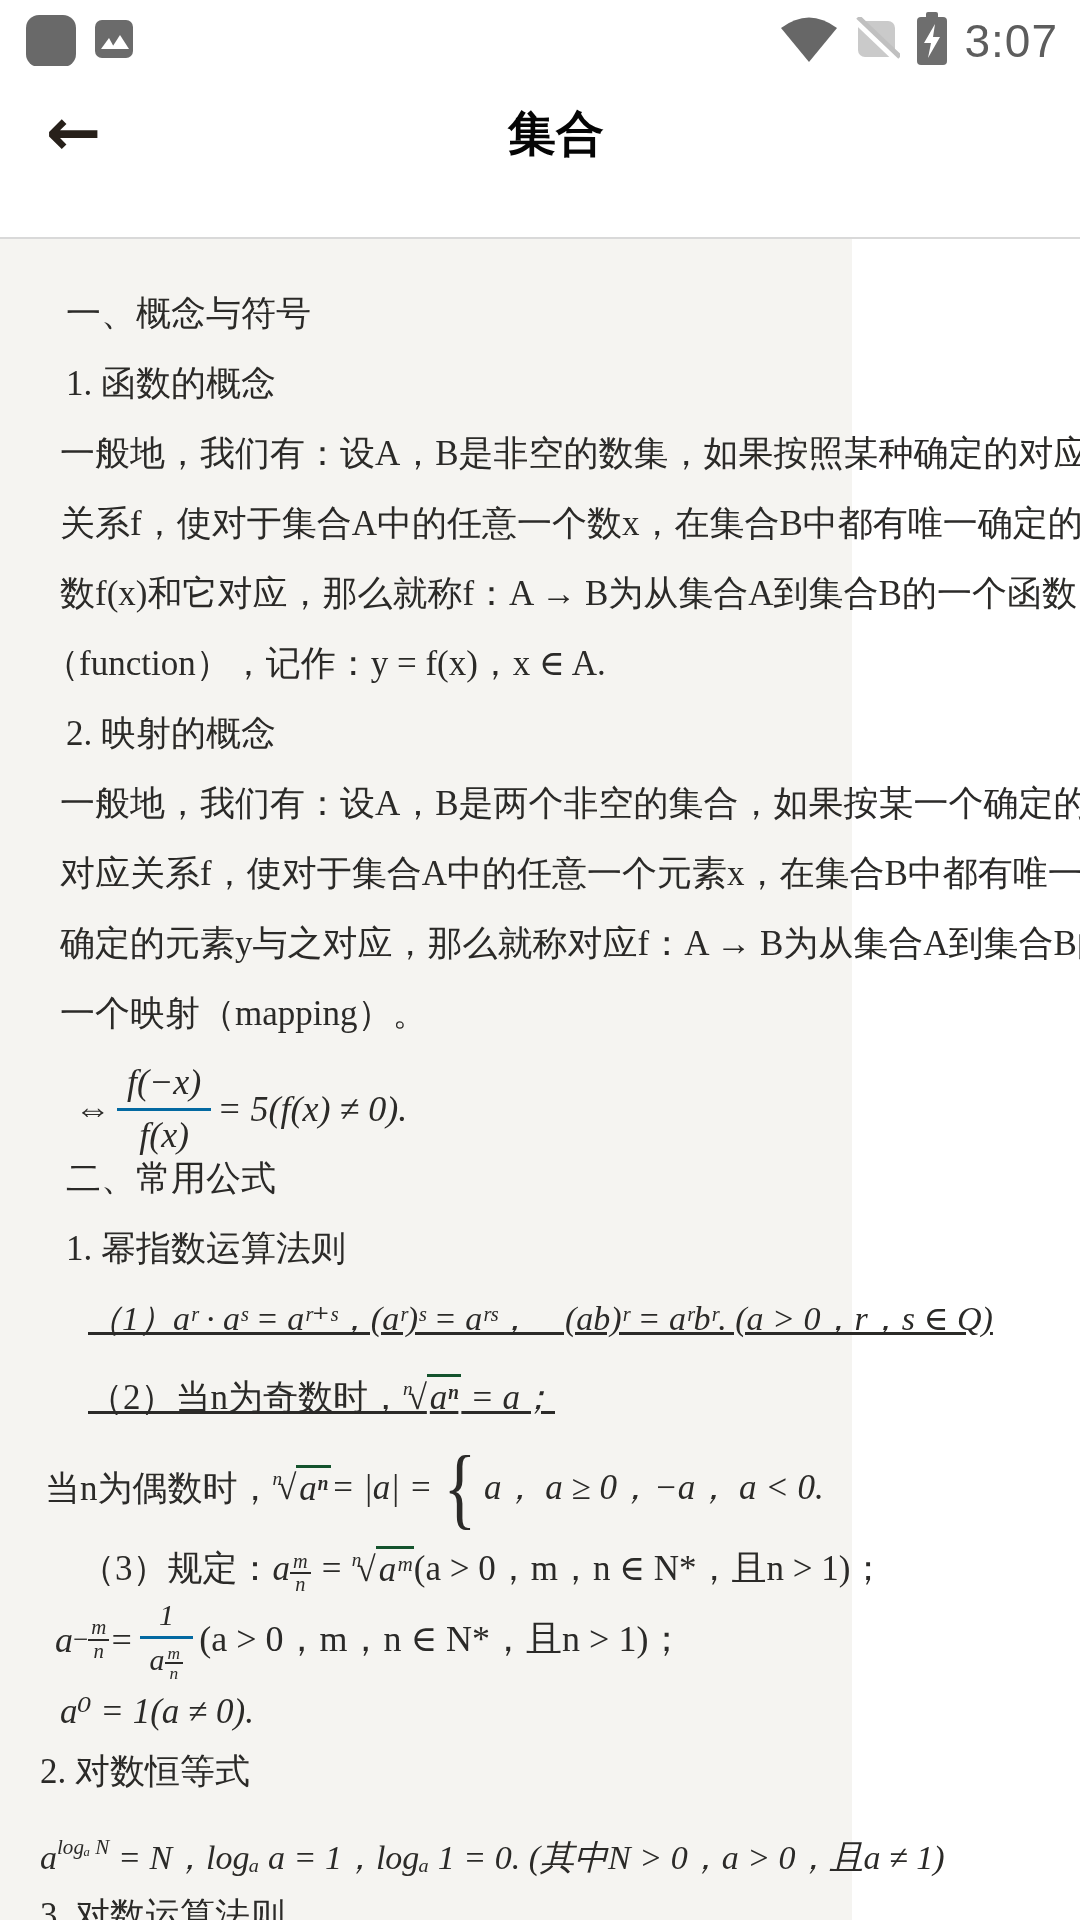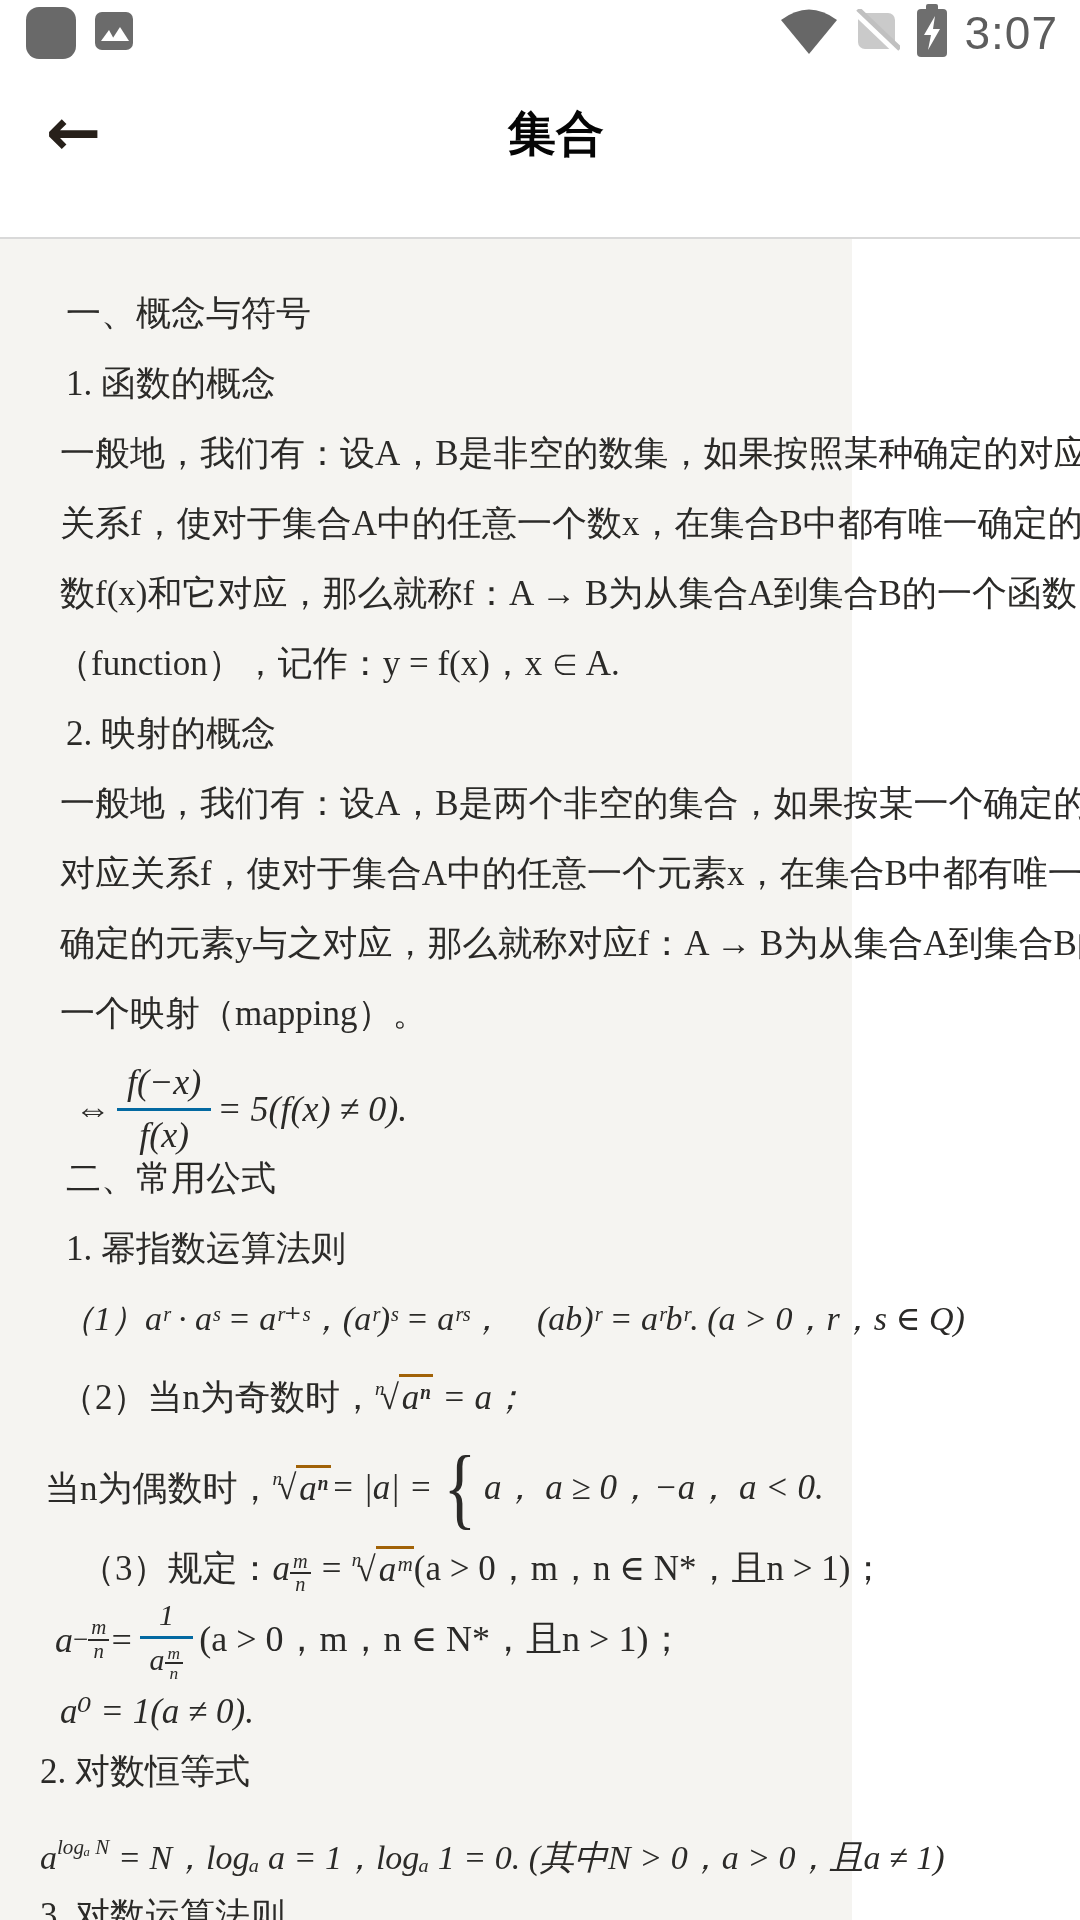--- a/index.html
+++ b/index.html
@@ -1,55 +1,55 @@
 <!DOCTYPE html>
 <html><head>
 <meta charset="utf-8">
 <style>
   html,body{margin:0;padding:0;background:#fff;}
   .page{position:relative;width:1080px;height:1920px;overflow:hidden;background:#ffffff;
         font-family:"Liberation Sans",sans-serif;}
 
   
-  .statusbar{position:absolute;top:0;left:0;width:1080px;height:66px;background:#fff;
+  .statusbar{position:absolute;top:8px;left:0;width:1080px;height:66px;background:#fff;
              display:flex;align-items:center;justify-content:space-between;padding:0;box-sizing:border-box;}
   .sb-left{display:flex;align-items:center;gap:18px;margin-left:26px;}
   .sb-right{display:flex;align-items:center;gap:14px;margin-right:22px;}
   .app-square{width:50px;height:52px;border-radius:13px;background:#696969;}
   .sb-time{font-size:46px;color:#5d5d5d;letter-spacing:1px;}
 
   
   .header{position:absolute;top:66px;left:0;width:1080px;height:172px;background:#fff;}
   .back-btn{position:absolute;left:46px;top:34px;font-size:66px;font-weight:700;color:#27201a;
             line-height:66px;cursor:pointer;font-family:"DejaVu Sans",sans-serif;}
   .page-title{position:absolute;left:16px;top:36px;width:100%;text-align:center;
               font-size:48px;font-weight:700;color:#050505;}
   .divider{position:absolute;top:237px;left:0;width:1080px;height:2px;background:#d9d9d9;}
 
   
   .doc{position:absolute;top:239px;left:0;width:852px;height:1681px;background:#f5f4f1;
        padding-top:40px;box-sizing:border-box;color:#2b2a28;
        font-family:"Liberation Serif","DejaVu Serif",serif;}
   .ln{font-size:35px;line-height:70px;white-space:nowrap;padding-left:60px;}
   .indent-h{padding-left:66px;}
-  .indent-f{padding-left:60px;}
+  .indent-f{padding-left:88px;text-decoration:underline;}
   .indent-s{padding-left:40px;}
   .fm{font-style:italic;}
   .up{font-style:normal;}
 
   
   .frac{display:inline-block;vertical-align:middle;text-align:center;line-height:1.15;margin:0 6px;}
   .frac .num{display:block;padding:0 10px 4px;}
   .frac .den{display:block;border-top:3px solid #0369a1;padding:4px 10px 0;}
 
   
   .rad{white-space:nowrap;}
   .rad-idx{font-size:0.55em;vertical-align:0.75em;font-style:italic;margin-right:-5px;}
   .rad-sign{font-style:normal;}
-  .rad-body{border-top:3px solid #a16207;padding:1px 3px 0;font-style:italic;}
+  .rad-body{border-top:3px solid #14532d;padding:1px 3px 0;font-style:italic;}
 
   
   .expfrac{display:inline-flex;flex-direction:column;vertical-align:0.65em;line-height:1.05;
            font-size:0.58em;text-align:center;font-style:italic;}
   .expfrac .en{border-bottom:2px solid #2b2a28;padding:0 3px;}
   .expfrac .ed{padding:0 3px;}
   .expneg{vertical-align:0.65em;font-size:0.75em;font-style:normal;}
 
   
   .brace{font-size:2.6em;font-weight:400;vertical-align:middle;display:inline-block;
@@ -108,21 +108,21 @@
   <div class="divider"></div>
 
   <div class="doc">
 
     <div class="ln indent-h">一、概念与符号</div>
     <div class="ln indent-h">1. 函数的概念</div>
 
     <div class="ln">一般地，我们有：设A，B是非空的数集，如果按照某种确定的对应</div>
     <div class="ln">关系f，使对于集合A中的任意一个数x，在集合B中都有唯一确定的</div>
     <div class="ln">数f(x)和它对应，那么就称f：A → B为从集合A到集合B的一个函数</div>
-    <div class="ln" style="padding-left:56px;font-family:Liberation Serif, serif;">（function），记作：y = f(x)，x ∈ A.</div>
+    <div class="ln" style="padding-left:44px;">（function），记作：y = f(x)，x ∈ A.</div>
 
     <div class="ln indent-h">2. 映射的概念</div>
 
     <div class="ln">一般地，我们有：设A，B是两个非空的集合，如果按某一个确定的</div>
     <div class="ln">对应关系f，使对于集合A中的任意一个元素x，在集合B中都有唯一</div>
     <div class="ln">确定的元素y与之对应，那么就称对应f：A → B为从集合A到集合B的</div>
     <div class="ln">一个映射（mapping）。</div>
 
     <div class="iff-row">
       <span class="up">⇔</span>

